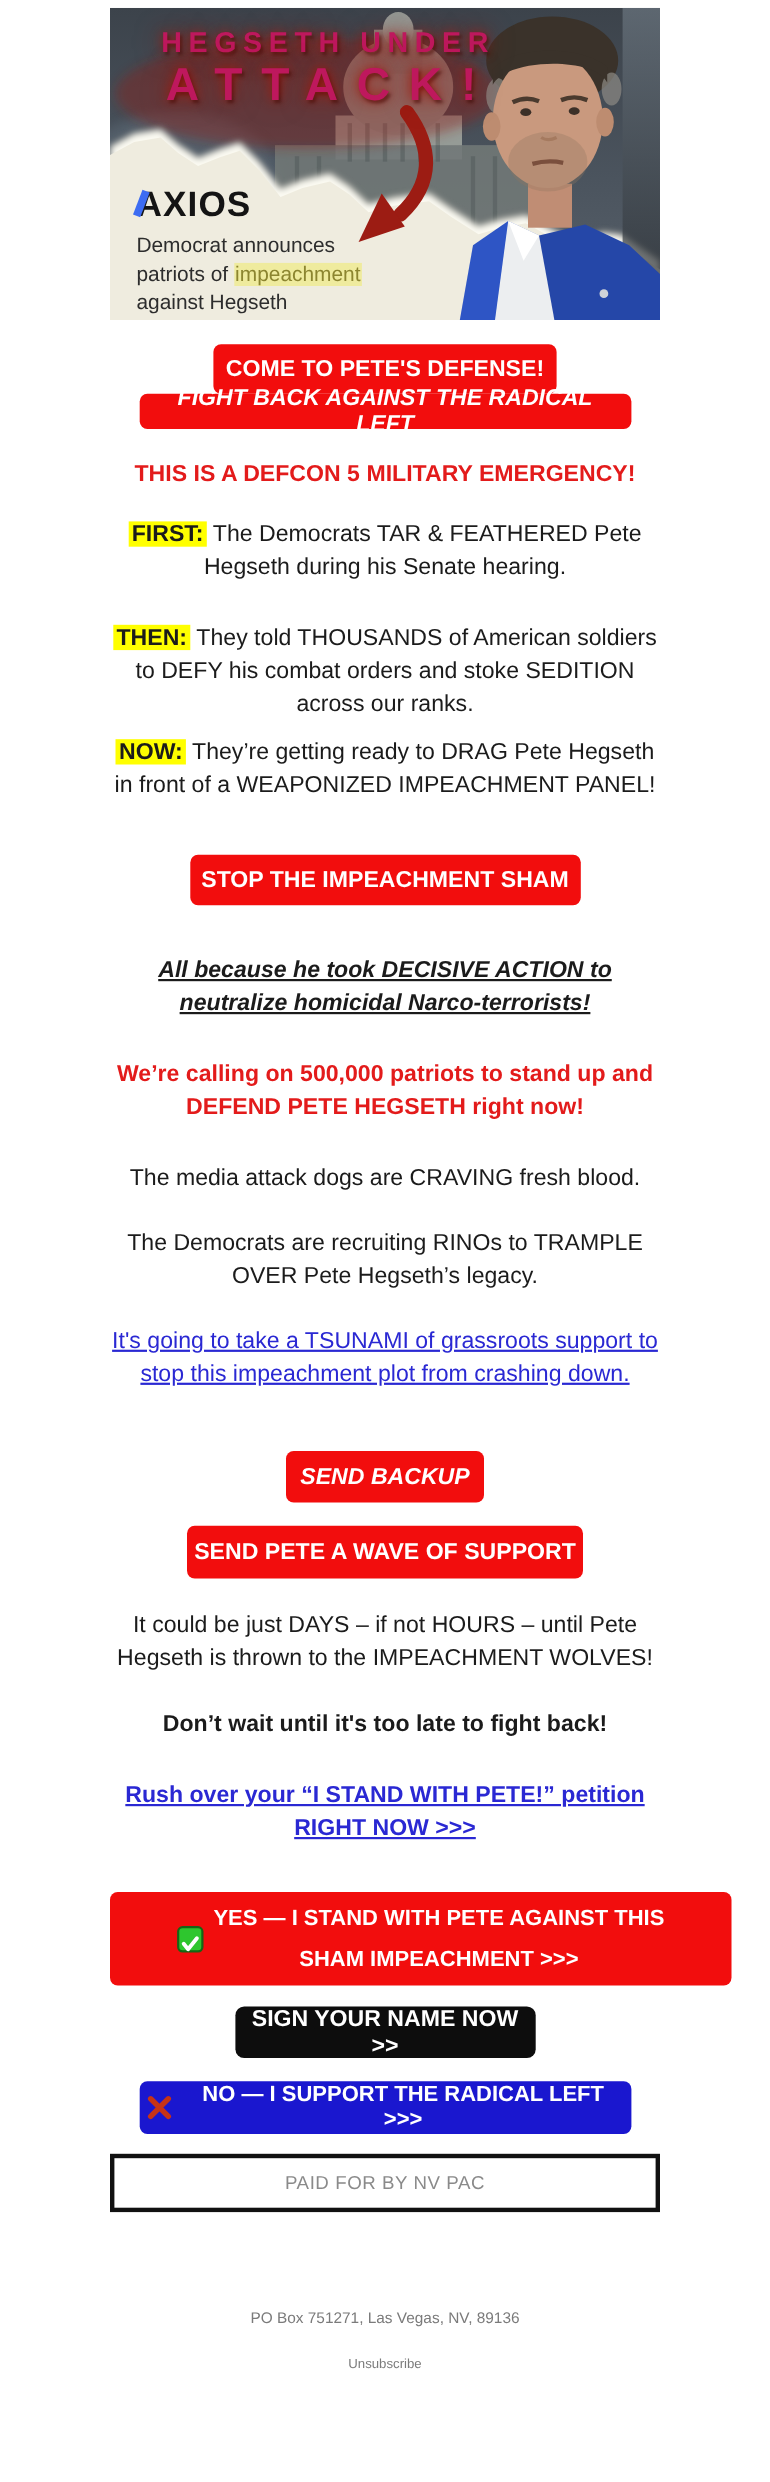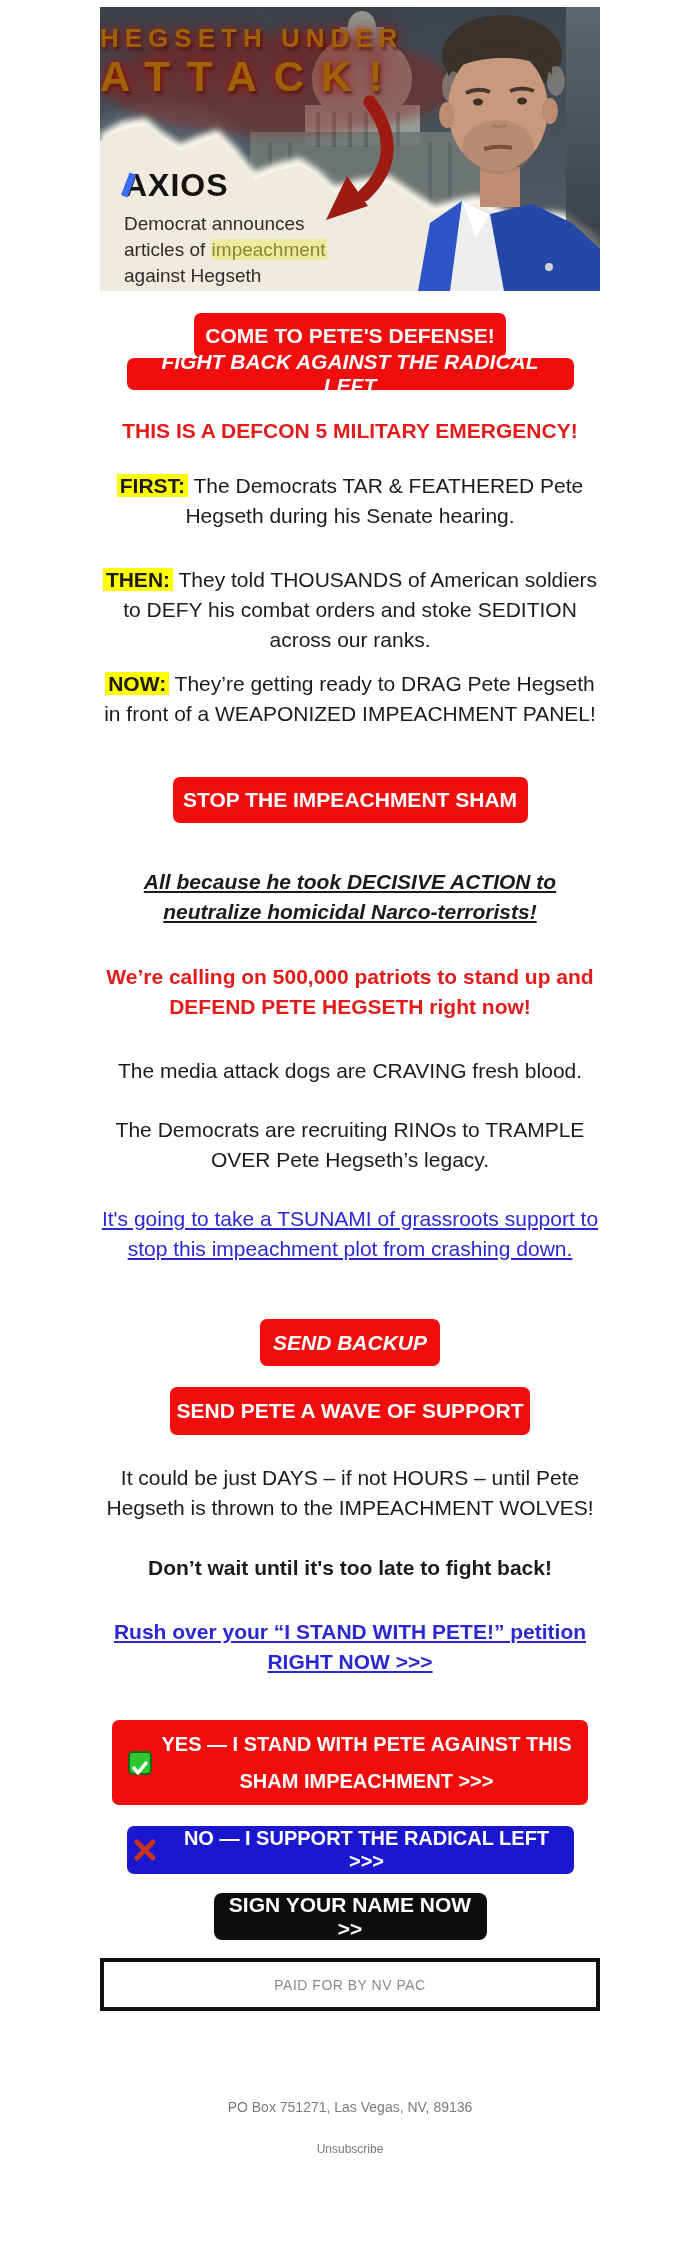--- a/index.html
+++ b/index.html
@@ -2,21 +2,21 @@
 <html><head>
 <meta charset="utf-8">
 <style>
   html,body{margin:0;padding:0;}
   body{width:700px;height:2256px;background:#ffffff;font-family:"Liberation Sans",sans-serif;overflow:hidden;}
   .email{width:500px;margin:0 auto;padding-top:7px;}
 
   
   .banner{position:relative;width:500px;height:284px;margin-top:0;overflow:hidden;cursor:pointer;}
   .banner svg{position:absolute;left:0;top:0;}
-  .headline{position:absolute;left:0;top:16px;width:350px;text-align:left;color:#a16207;font-weight:700;
+  .headline{position:absolute;left:0;top:16px;width:350px;text-align:right;color:#be185d;font-weight:700;
     text-shadow:0 0 10px rgba(160,25,14,.95),0 0 24px rgba(150,25,15,.75),2px 3px 3px rgba(40,10,8,.6);}
   .headline .l1{font-size:26px;letter-spacing:6px;line-height:30px;}
   .headline .l2{font-size:42px;letter-spacing:17px;line-height:44px;margin-top:2px;}
   .axios{position:absolute;left:24px;top:160px;font-size:32px;font-weight:700;letter-spacing:1px;color:#141414;}
   .axios .bluebar{position:absolute;left:1px;top:6px;width:7px;height:24px;background:#3d6cf2;transform:rotate(21deg);}
   .caption{position:absolute;left:24px;top:204px;font-size:19px;line-height:26px;color:#2d2d2d;}
   .caption .hl{background:#efeb9e;color:#8c8530;padding:0 1px;}
 
   
   .para{font-size:21px;line-height:30px;color:#1b1b1b;text-align:center;white-space:pre-line;}
@@ -30,21 +30,21 @@
   
   .btn{display:flex;align-items:center;justify-content:center;margin:0 auto;border:none;border-radius:7px;
        background:#f20d0d;color:#ffffff;font-family:"Liberation Sans",sans-serif;font-weight:700;font-size:21px;
        cursor:pointer;text-align:center;}
   .btn .ml{white-space:pre-line;}
   .btn-defense{width:312px;height:45px;margin-top:22px;}
   .btn-fight{width:447px;height:32px;font-style:italic;}
   .btn-stop{width:355px;height:46px;margin-top:48px;}
   .btn-backup{width:180px;height:47px;margin-top:55px;font-style:italic;}
   .btn-wave{width:360px;height:48px;margin-top:21px;}
-  .btn-yes{width:476px;height:85px;margin-top:43px;font-size:20px;line-height:37px;}
+  .btn-yes{width:565px;height:85px;margin-top:43px;font-size:20px;line-height:37px;}
   .btn-no{width:447px;height:48px;margin-top:21px;background:#1a17cf;font-size:20px;}
   .btn-sign{width:273px;height:47px;margin-top:19px;background:#0d0d0d;border-radius:8px;}
   .icon-box{display:inline-block;width:24px;height:24px;margin-right:9px;flex:0 0 auto;}
   .chk{background:#2ec62e;border:2px solid #156615;border-radius:5px;box-sizing:border-box;}
 
   
   .m-defcon{margin-top:26px;}
   .m-first{margin-top:25px;}
   .m-then{margin-top:34px;}
   .m-now{margin-top:14px;}
@@ -52,21 +52,21 @@
   .m-calling{margin-top:35px;}
   .m-media{margin-top:34px;}
   .m-rinos{margin-top:29px;}
   .m-tsunami{margin-top:29px;}
   .m-days{margin-top:28px;}
   .m-dontwait{margin-top:30px;}
   .m-rush{margin-top:34px;}
 
   
   .paid-box{width:492px;height:45px;margin:18px auto 0;border:4px solid #111;display:flex;align-items:center;justify-content:center;}
-  .paid-box span{font-size:14px;letter-spacing:.5px;color:#8a8a8a;}
+  .paid-box span{font-size:17px;letter-spacing:.5px;color:#8a8a8a;}
   .address{margin-top:86px;text-align:center;font-size:14px;line-height:20px;color:#7b7b7b;}
   .unsub{margin-top:25px;text-align:center;font-size:12px;line-height:15px;color:#7b7b7b;cursor:pointer;}
 </style>
 </head>
 <body>
 
 <div class="email">
 
   <div class="banner">
     <svg width="500" height="284" viewBox="0 0 500 284">
@@ -152,21 +152,21 @@
       <div class="l2">ATTACK!</div>
     </div>
 
     <div class="axios">
       <span>AXIOS</span>
       <span class="bluebar"></span>
     </div>
 
     <div class="caption">
       <div>Democrat announces</div>
-      <div><span>articles of </span><span class="hl">impeachment</span></div>
+      <div><span>patriots of </span><span class="hl">impeachment</span></div>
       <div>against Hegseth</div>
     </div>
   </div>
 
   <button class="btn btn-defense">
     <span>COME TO PETE'S DEFENSE!</span>
   </button>
 
   <button class="btn btn-fight">
     <span>FIGHT BACK AGAINST THE RADICAL LEFT</span>
@@ -221,33 +221,33 @@
   <button class="btn btn-yes">
     <span class="icon-box chk">
       <svg width="20" height="20" viewBox="0 0 20 20">
           <path d="M4,10 L8,15 L16,5" stroke="#ffffff" stroke-width="3.5" fill="none" stroke-linecap="round" stroke-linejoin="round"></path>
         </svg>
     </span>
     <span class="ml">YES — I STAND WITH PETE AGAINST THIS
 SHAM IMPEACHMENT &gt;&gt;&gt;</span>
   </button>
 
+  <button class="btn btn-sign">
+    <span>SIGN YOUR NAME NOW &gt;&gt;</span>
+  </button>
+
   <button class="btn btn-no">
     <span class="icon-box">
       <svg width="24" height="24" viewBox="0 0 24 24">
           <path d="M4,4 L20,20 M20,4 L4,20" stroke="#c63317" stroke-width="5" stroke-linecap="round"></path>
         </svg>
     </span>
     <span class="ml">NO — I SUPPORT THE RADICAL LEFT &gt;&gt;&gt;</span>
   </button>
 
-  <button class="btn btn-sign">
-    <span>SIGN YOUR NAME NOW &gt;&gt;</span>
-  </button>
-
   <div class="paid-box">
     <span>PAID FOR BY NV PAC</span>
   </div>
 
   <div class="address">PO Box 751271, Las Vegas, NV, 89136</div>
 
   <div class="unsub">Unsubscribe</div>
 
 </div>
 

